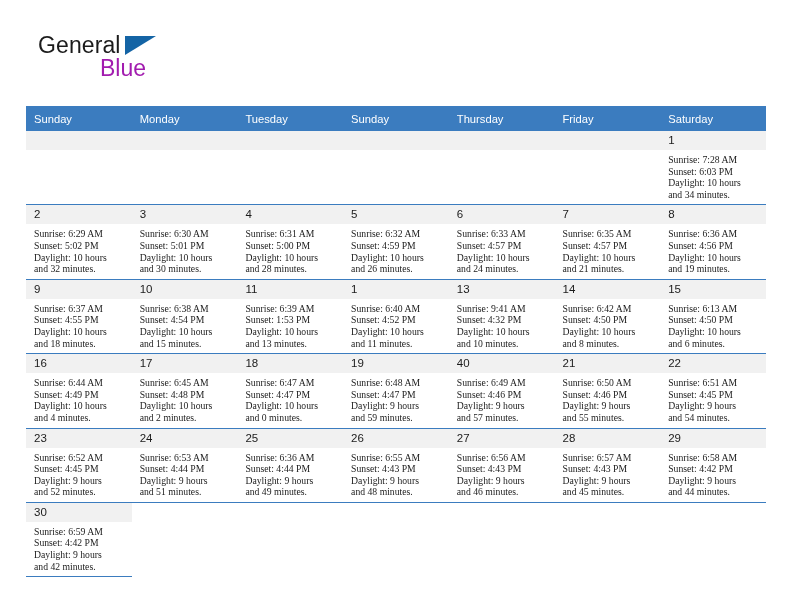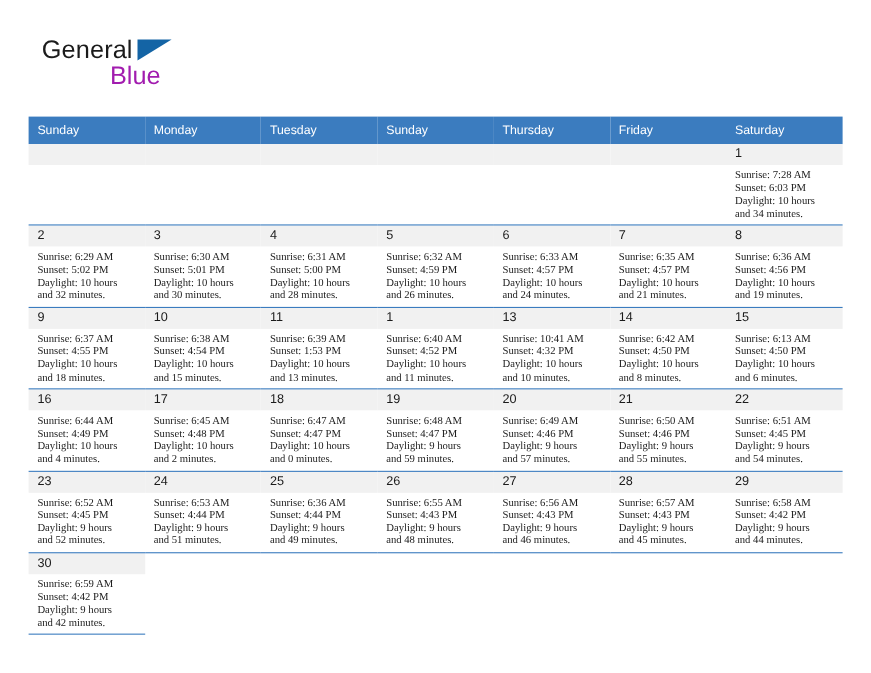--- a/index.html
+++ b/index.html
@@ -301,21 +301,21 @@
             <div class="cell-body">
               <div>Sunrise: 6:40 AM</div>
               <div>Sunset: 4:52 PM</div>
               <div>Daylight: 10 hours</div>
               <div>and 11 minutes.</div>
             </div>
           </td>
           <td>
             <div class="daynum">13</div>
             <div class="cell-body">
-              <div>Sunrise: 10:41 AM</div>
+              <div>Sunrise: 9:41 AM</div>
               <div>Sunset: 4:32 PM</div>
               <div>Daylight: 10 hours</div>
               <div>and 10 minutes.</div>
             </div>
           </td>
           <td>
             <div class="daynum">14</div>
             <div class="cell-body">
               <div>Sunrise: 6:42 AM</div>
               <div>Sunset: 4:50 PM</div>
@@ -364,21 +364,21 @@
           <td>
             <div class="daynum">19</div>
             <div class="cell-body">
               <div>Sunrise: 6:48 AM</div>
               <div>Sunset: 4:47 PM</div>
               <div>Daylight: 9 hours</div>
               <div>and 59 minutes.</div>
             </div>
           </td>
           <td>
-            <div class="daynum">20</div>
+            <div class="daynum">40</div>
             <div class="cell-body">
               <div>Sunrise: 6:49 AM</div>
               <div>Sunset: 4:46 PM</div>
               <div>Daylight: 9 hours</div>
               <div>and 57 minutes.</div>
             </div>
           </td>
           <td>
             <div class="daynum">21</div>
             <div class="cell-body">

